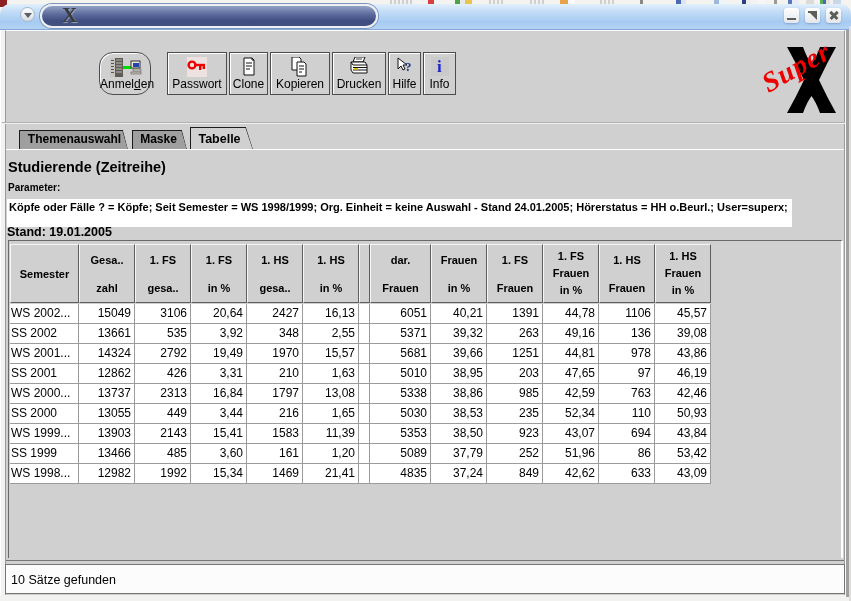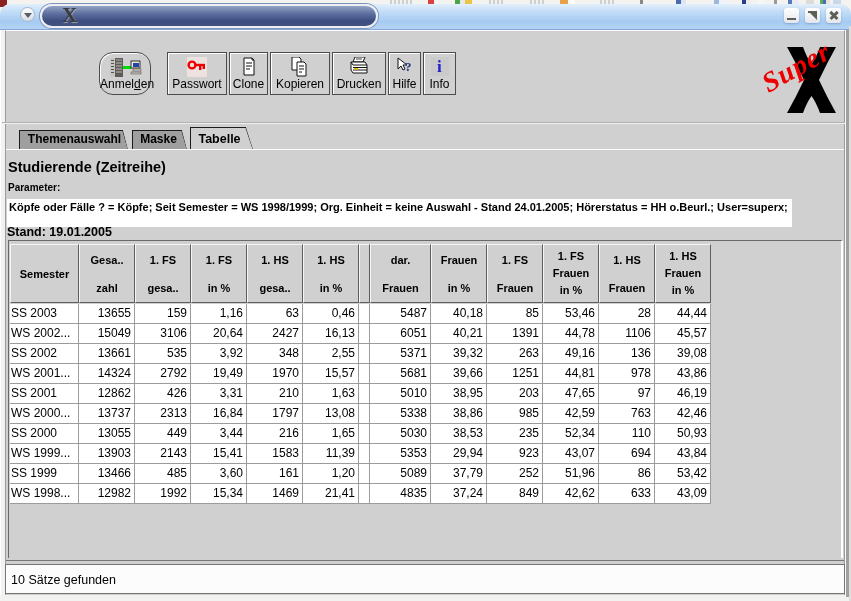--- a/index.html
+++ b/index.html
@@ -306,35 +306,20 @@
         <div>Frauen</div>
       </div>
     <div class="hc three" style="width:56px;">
         <div>1. HS</div>
         <div>Frauen</div>
         <div>in %</div>
       </div>
   </div>
   <div id="tbody">
       <div class="row">
-        <div class="c0" style="width:69px;">SS 2003</div>
-        <div class="num" style="width:56px;">13655</div>
-        <div class="num" style="width:56px;">159</div>
-        <div class="num" style="width:56px;">1,16</div>
-        <div class="num" style="width:56px;">63</div>
-        <div class="num" style="width:56px;">0,46</div>
-        <div class="num" style="width:11px;"></div>
-        <div class="num" style="width:61px;">5487</div>
-        <div class="num" style="width:56px;">40,18</div>
-        <div class="num" style="width:56px;">85</div>
-        <div class="num" style="width:56px;">53,46</div>
-        <div class="num" style="width:56px;">28</div>
-        <div class="num" style="width:56px;">44,44</div>
-      </div>
-      <div class="row">
         <div class="c0" style="width:69px;">WS 2002...</div>
         <div class="num" style="width:56px;">15049</div>
         <div class="num" style="width:56px;">3106</div>
         <div class="num" style="width:56px;">20,64</div>
         <div class="num" style="width:56px;">2427</div>
         <div class="num" style="width:56px;">16,13</div>
         <div class="num" style="width:11px;"></div>
         <div class="num" style="width:61px;">6051</div>
         <div class="num" style="width:56px;">40,21</div>
         <div class="num" style="width:56px;">1391</div>
@@ -419,21 +404,21 @@
       </div>
       <div class="row">
         <div class="c0" style="width:69px;">WS 1999...</div>
         <div class="num" style="width:56px;">13903</div>
         <div class="num" style="width:56px;">2143</div>
         <div class="num" style="width:56px;">15,41</div>
         <div class="num" style="width:56px;">1583</div>
         <div class="num" style="width:56px;">11,39</div>
         <div class="num" style="width:11px;"></div>
         <div class="num" style="width:61px;">5353</div>
-        <div class="num" style="width:56px;">29,94</div>
+        <div class="num" style="width:56px;">38,50</div>
         <div class="num" style="width:56px;">923</div>
         <div class="num" style="width:56px;">43,07</div>
         <div class="num" style="width:56px;">694</div>
         <div class="num" style="width:56px;">43,84</div>
       </div>
       <div class="row">
         <div class="c0" style="width:69px;">SS 1999</div>
         <div class="num" style="width:56px;">13466</div>
         <div class="num" style="width:56px;">485</div>
         <div class="num" style="width:56px;">3,60</div>

